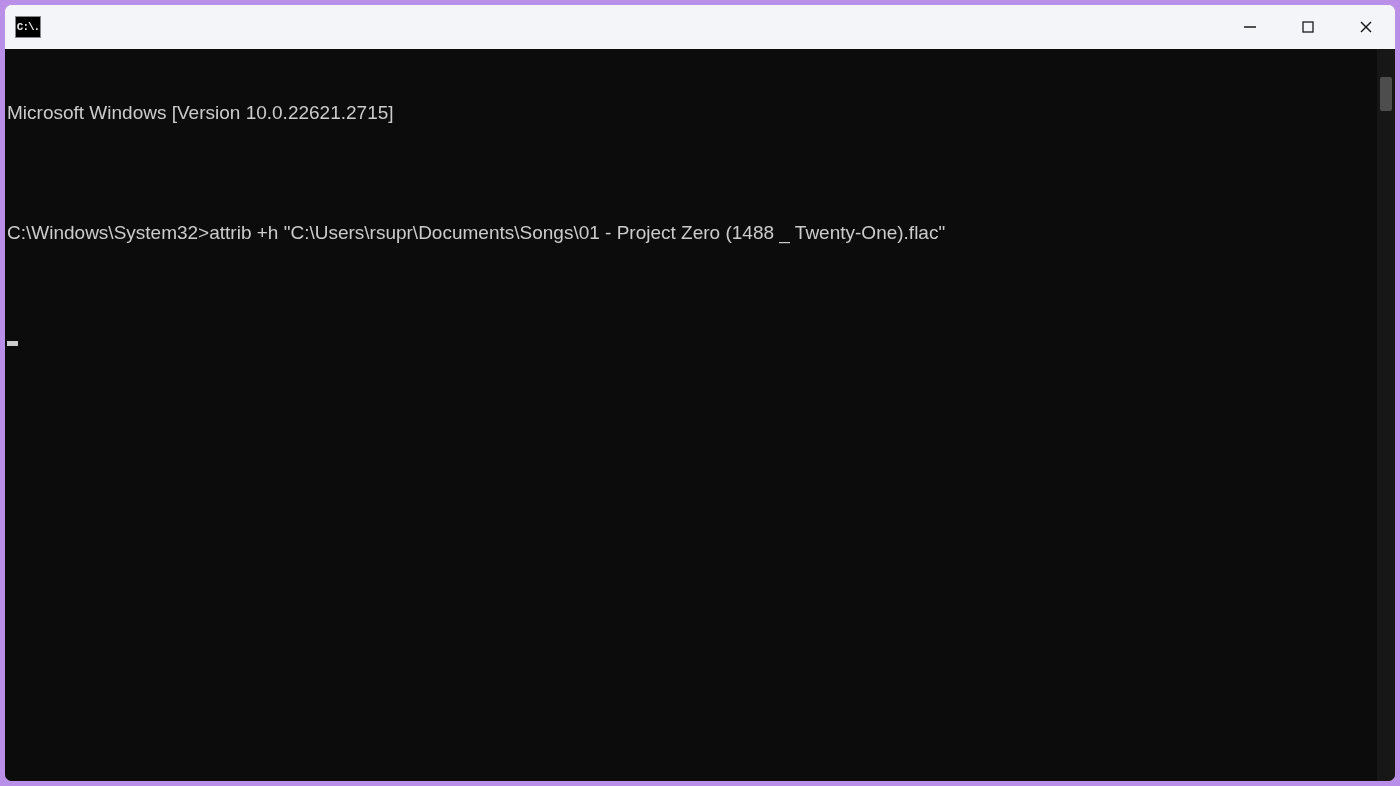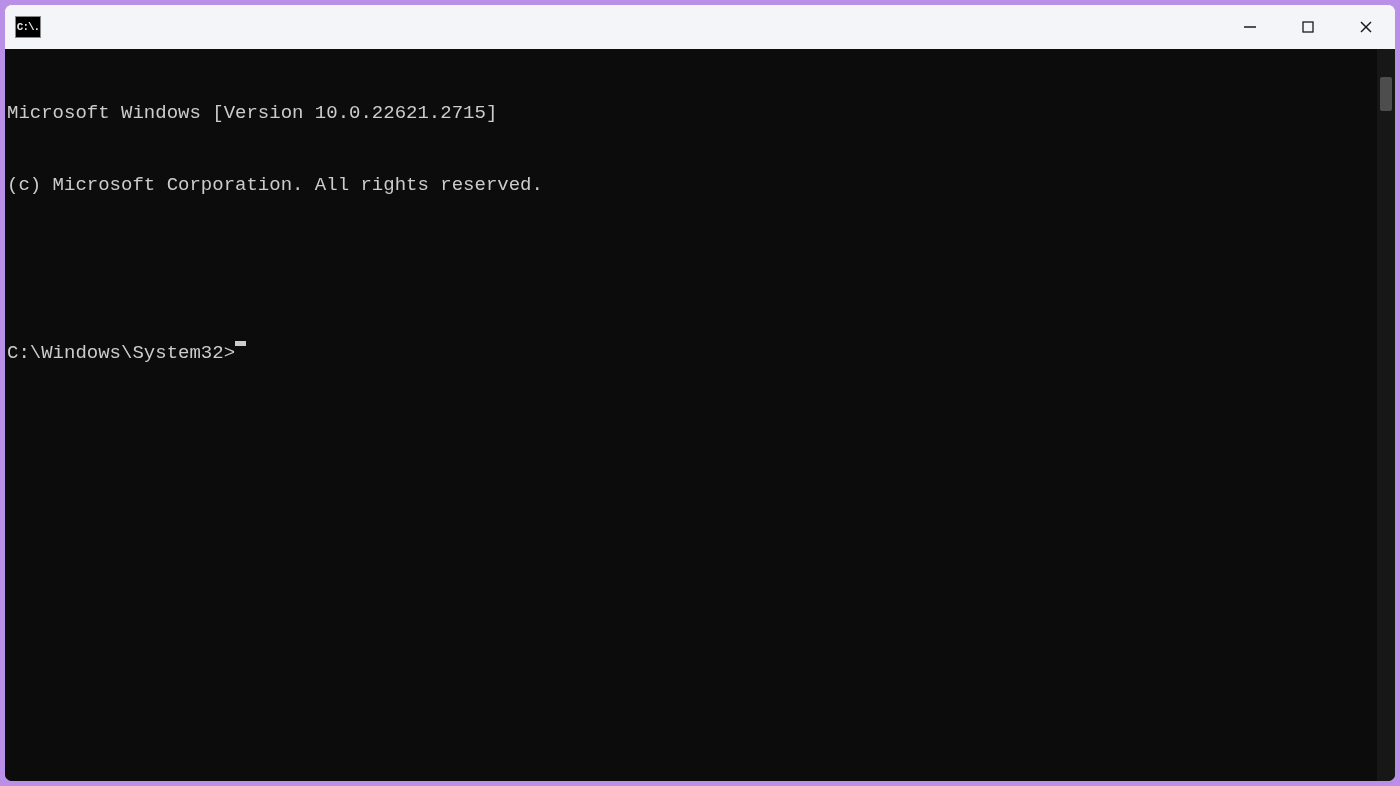--- a/index.html
+++ b/index.html
@@ -88,21 +88,21 @@
   .terminal-wrap {
     flex: 1;
     display: flex;
     background: #0c0c0c;
     position: relative;
   }
   .terminal {
     flex: 1;
     background: #0c0c0c;
     color: #cccccc;
-    font-family: Liberation Mono, monospace;
+    font-family: Liberation Sans, sans-serif;
     font-size: 19px;
     line-height: 24px;
     padding: 4px 2px;
     white-space: pre;
     overflow: hidden;
   }
   .terminal .line {
     white-space: pre;
   }
   .terminal .prompt-line {
@@ -157,25 +157,25 @@
             <line x1="2" y1="2" x2="12" y2="12"></line>
             <line x1="12" y1="2" x2="2" y2="12"></line>
           </svg>
       </button>
     </div>
   </div>
 
   <div class="terminal-wrap">
     <div class="terminal">
       <div class="line">Microsoft Windows [Version 10.0.22621.2715]</div>
-      <div class="line">(c) Microsoft Corporation. All rights reserved.</div>
       <div class="line"></div>
+      <div class="line">C:\Windows\System32&gt;attrib +h "C:\Users\rsupr\Documents\Songs\01 - Project Zero (1488 _ Twenty-One).flac"</div>
       <div class="line"></div>
       <div class="prompt-line">
-        <span>C:\Windows\System32&gt;</span><span></span><span class="cursor"></span>
+        <span></span><span class="cursor"></span>
       </div>
     </div>
     <div class="scrollbar">
       <div class="thumb"></div>
     </div>
   </div>
 
 </div>
 
 </body></html>

